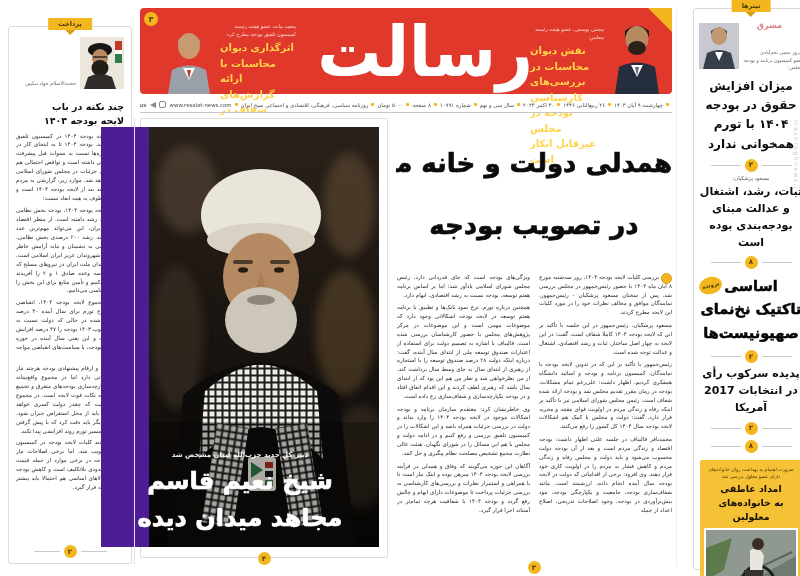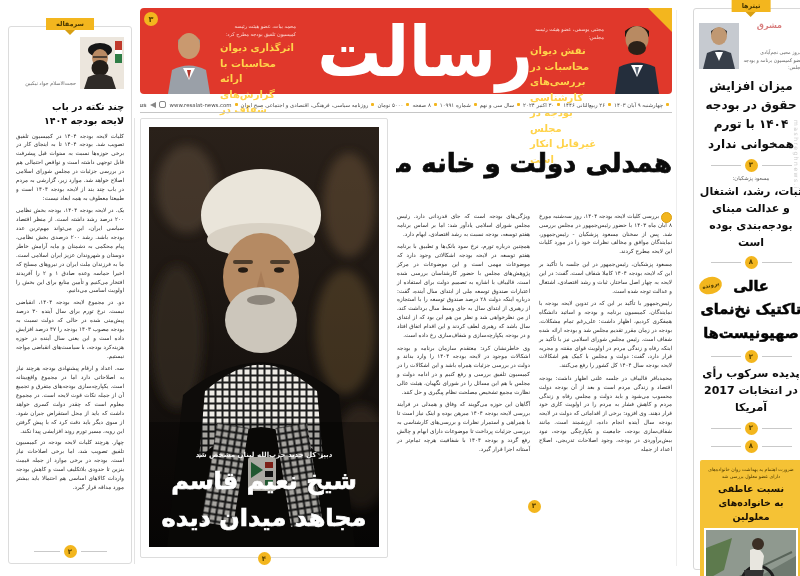--- a/index.html
+++ b/index.html
@@ -41,21 +41,21 @@
   .ed-body p{margin:0 0 3px;font-size:5.6px;line-height:1.6;text-align:justify;color:#2a2a2a;}
   .ed-badge{position:absolute;bottom:5px;left:7px;right:7px;}
   
   .pagebadge{display:flex;align-items:center;justify-content:center;gap:4px;}
   .pagebadge .bl{flex:0 0 26px;height:1px;background:#c9c9c9;}
   .pagebadge .num{width:13px;height:13px;border-radius:50%;background:#f3b61e;color:#5a4300;font-size:7px;
         font-weight:bold;display:flex;align-items:center;justify-content:center;flex:0 0 13px;}
   
   .photo-story{position:absolute;left:140px;top:118px;width:248px;height:440px;margin:0;background:#fff;
         border:1px solid #dddddd;border-radius:2px;padding:8px;box-sizing:border-box;}
-  .photo-frame{position:relative;width:230px;height:420px;overflow:hidden;background:#4c1d95;}
+  .photo-frame{position:relative;width:278px;height:420px;overflow:hidden;background:#4c1d95;}
   .ph-overlay{position:absolute;left:4px;right:4px;bottom:10px;text-align:center;color:#fff;}
   .ph-caption{font-size:7px;font-weight:bold;opacity:.95;margin-bottom:4px;}
   .ph-title{font-size:24px;font-weight:bold;line-height:1.55;-webkit-text-stroke:.7px #fff;}
   .ph-badge{position:absolute;left:0;right:0;bottom:-8px;}
   
   .main-article{position:absolute;left:396px;top:116px;width:276px;height:456px;}
   .ma-kicker{font-size:8.5px;font-weight:bold;text-align:center;color:#1c1c1c;margin-top:4px;}
   .ma-title{font-size:26px;font-weight:bold;text-align:center;line-height:2.35;color:#0b0b0b;
         -webkit-text-stroke:.7px #0b0b0b;white-space:nowrap;overflow:hidden;}
   .cols{display:flex;gap:9px;margin-top:6px;height:284px;overflow:hidden;}
@@ -142,21 +142,21 @@
     <span class="dl">www.resalat-news.com</span>
     <span class="social">
       <span class="icon-ig"></span>
       <span class="icon-tg"></span>
       <span class="handle" dir="ltr">@Resalatplus</span>
     </span>
   </div>
 
   <aside class="editorial">
     <div class="ribbon">
-      <span>سرمقاله</span>
+      <span>پرداخت</span>
     </div>
     <div class="ed-head">
       <svg width="44" height="52" viewBox="0 0 44 52">
         <rect width="44" height="52" fill="#ece6dd"></rect>
         <rect x="35" y="4" width="7" height="9" fill="#c0392b"></rect>
         <rect x="35" y="13" width="7" height="4" fill="#ffffff"></rect>
         <rect x="35" y="17" width="7" height="9" fill="#2e7d46"></rect>
         <ellipse cx="20" cy="13" rx="12" ry="7" fill="#161616"></ellipse>
         <ellipse cx="20" cy="21" rx="8" ry="9" fill="#b98a63"></ellipse>
         <line x1="13" y1="20" x2="27" y2="20" stroke="#222" stroke-width="1.4"></line>
@@ -240,20 +240,21 @@
       </figcaption>
     </div>
     <div class="pagebadge nolines ph-badge">
       <span class="num">۴</span>
     </div>
   </figure>
 
   <article class="main-article">
     <h1 class="ma-title">
       <span>همدلی دولت و خانه ملت</span><br>
+      <span>در تصویب بودجه</span>
     </h1>
     <div class="cols">
       <div class="col">
         <span class="lead-icon"></span>
         <p class="first">بررسی کلیات لایحه بودجه ۱۴۰۴، روز سه‌شنبه مورخ ۸ آبان ماه ۱۴۰۳ با حضور رئیس‌جمهور در مجلس بررسی شد. پس از سخنان مسعود پزشکیان - رئیس‌جمهور، نمایندگان موافق و مخالف نظرات خود را در مورد کلیات این لایحه مطرح کردند.</p>
         <p>مسعود پزشکیان، رئیس‌جمهور در این جلسه با تأکید بر این که لایحه بودجه ۱۴۰۴ کاملا شفاف است، گفت: در این لایحه به چهار اصل ساختار، ثبات و رشد اقتصادی، اشتغال و عدالت توجه شده است.</p>
         <p>رئیس‌جمهور با تأکید بر این که در تدوین لایحه بودجه با نمایندگان، کمیسیون برنامه و بودجه و اساتید دانشگاه همفکری کردیم، اظهار داشت: علی‌رغم تمام مشکلات، بودجه در زمان مقرر تقدیم مجلس شد و بودجه ارائه شده شفاف است. رئیس مجلس شورای اسلامی نیز با تأکید بر اینکه رفاه و زندگی مردم در اولویت قوای مقننه و مجریه قرار دارد، گفت: دولت و مجلس با کمک هم اشکالات لایحه بودجه سال ۱۴۰۴ کل کشور را رفع می‌کنند.</p>
         <p>محمدباقر قالیباف در جلسه علنی اظهار داشت: بودجه اقتصاد و زندگی مردم است و بعد از آن بودجه دولت محسوب می‌شود و باید دولت و مجلس رفاه و زندگی مردم و کاهش فشار به مردم را در اولویت کاری خود قرار دهند. وی افزود: برخی از اقداماتی که دولت در لایحه بودجه سال آینده انجام داده، ارزشمند است. مانند شفاف‌سازی بودجه، جامعیت و یکپارچگی بودجه، نبود بیش‌برآوردی در بودجه، وجود اصلاحات تدریجی، اصلاح اعداد از جمله</p>
       </div>
       <div class="col">
@@ -301,21 +302,21 @@
     <div class="sb-kicker2">مسعود پزشکیان:</div>
     <div class="sb-title">ثبات، رشد، اشتغال و عدالت مبنای بودجه‌بندی بوده است</div>
     <div class="pagebadge sb-badge">
       <span class="bl"></span>
         <span class="num">۸</span>
         <span class="bl"></span>
     </div>
 
     <div class="sb-big">
       <span class="tag-parvandeh">پرونده</span>
-      <span>عالی</span><br>
+      <span>اساسی</span><br>
       <span>تاکتیک نخ‌نمای</span><br>
       <span>صهیونیست‌ها</span>
     </div>
     <div class="pagebadge sb-badge">
       <span class="bl"></span>
         <span class="num">۲</span>
         <span class="bl"></span>
     </div>
 
     <div class="sb-title">پدیده سرکوب رأی در انتخابات 2017 آمریکا</div>
@@ -327,21 +328,21 @@
 
     <div class="pagebadge sb-badge">
       <span class="bl"></span>
         <span class="num">۸</span>
         <span class="bl"></span>
     </div>
 
     <div class="sb-ad">
       <div class="ad-kicker">ضرورت اهتمام به بهداشت روان خانواده‌های دارای عضو معلول بررسی شد</div>
       <div class="ad-title">
-        <span>نسبت عاطفی</span><br>
+        <span>امداد عاطفی</span><br>
         <span>به خانواده‌های معلولین</span>
       </div>
       <svg class="ad-photo" width="90" height="76" viewBox="0 0 90 76">
         <rect width="90" height="76" fill="#8f998f"></rect>
         <polygon points="0,76 90,26 90,76" fill="#6f7a70"></polygon>
         <polygon points="0,18 26,8 18,40 0,50" fill="#5d7a4d"></polygon>
         <line x1="6" y1="60" x2="86" y2="22" stroke="#59645a" stroke-width="2"></line>
         <circle cx="52" cy="52" r="16" fill="none" stroke="#1d1d1d" stroke-width="3"></circle>
         <line x1="52" y1="36" x2="52" y2="68" stroke="#1d1d1d" stroke-width="1"></line>
         <line x1="36" y1="52" x2="68" y2="52" stroke="#1d1d1d" stroke-width="1"></line>

